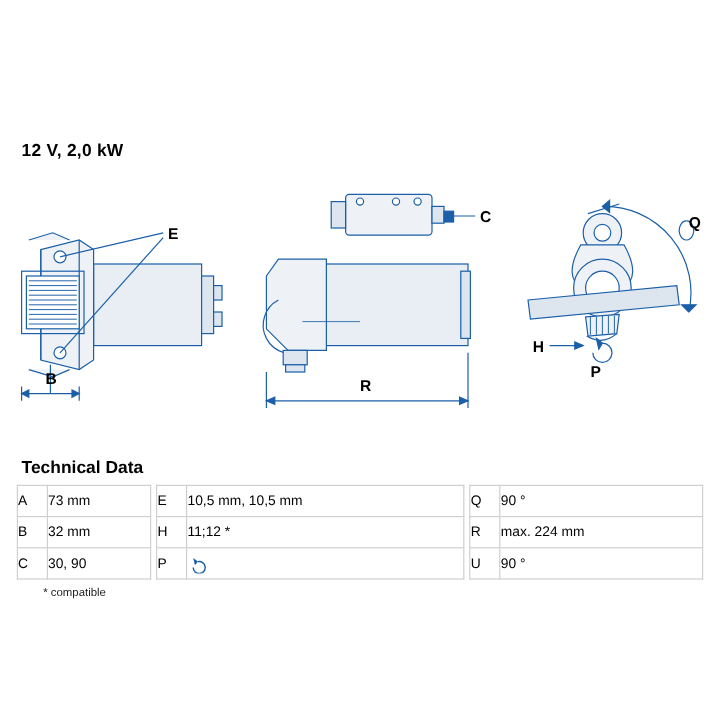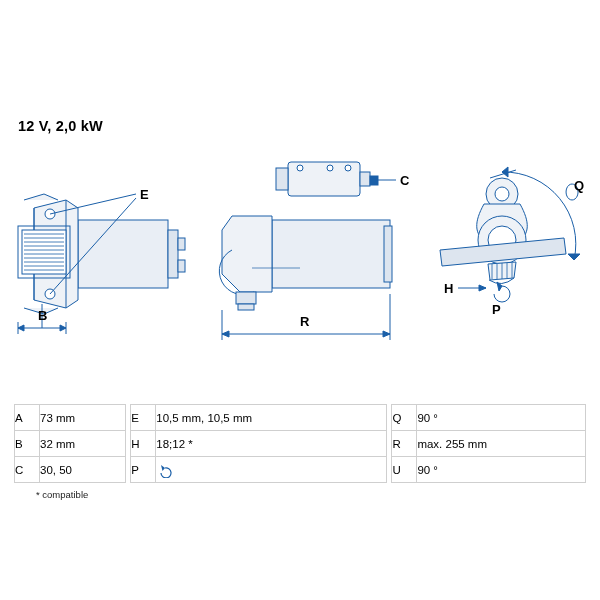--- a/index.html
+++ b/index.html
@@ -205,46 +205,47 @@
         <text x="400" y="43">C</text>
         <text x="300" y="184">R</text>
         <text x="574" y="48">Q</text>
         <text x="444" y="151">H</text>
         <text x="492" y="172">P</text>
         <text x="576" y="120"> </text>
       </g>
     </svg>
   </div>
 
+  <div class="tech-title">Technical Data</div>
 
   <table class="specs">
     <tbody>
       <tr>
         <td class="key">A</td>
         <td class="val">73 mm</td>
         <td class="gap"></td>
         <td class="key">E</td>
         <td class="val">10,5 mm, 10,5 mm</td>
         <td class="gap"></td>
         <td class="key">Q</td>
         <td class="val">90 °</td>
       </tr>
       <tr>
         <td class="key">B</td>
         <td class="val">32 mm</td>
         <td class="gap"></td>
         <td class="key">H</td>
-        <td class="val">18;12 *</td>
+        <td class="val">11;12 *</td>
         <td class="gap"></td>
         <td class="key">R</td>
-        <td class="val">max. 255 mm</td>
+        <td class="val">max. 224 mm</td>
       </tr>
       <tr>
         <td class="key">C</td>
-        <td class="val">30, 50</td>
+        <td class="val">30, 90</td>
         <td class="gap"></td>
         <td class="key">P</td>
         <td class="val">
           <span class="pic-icon">
             <svg width="18" height="16" viewBox="0 0 18 16">
               <path d="M5 11 a5 5 0 1 0 4 -5" fill="none" stroke="#1a5fa8" stroke-width="1.2"></path>
               <path d="M9 6 L5 3 L6.5 9 Z" fill="#1a5fa8"></path>
             </svg>
           </span>
         </td>

